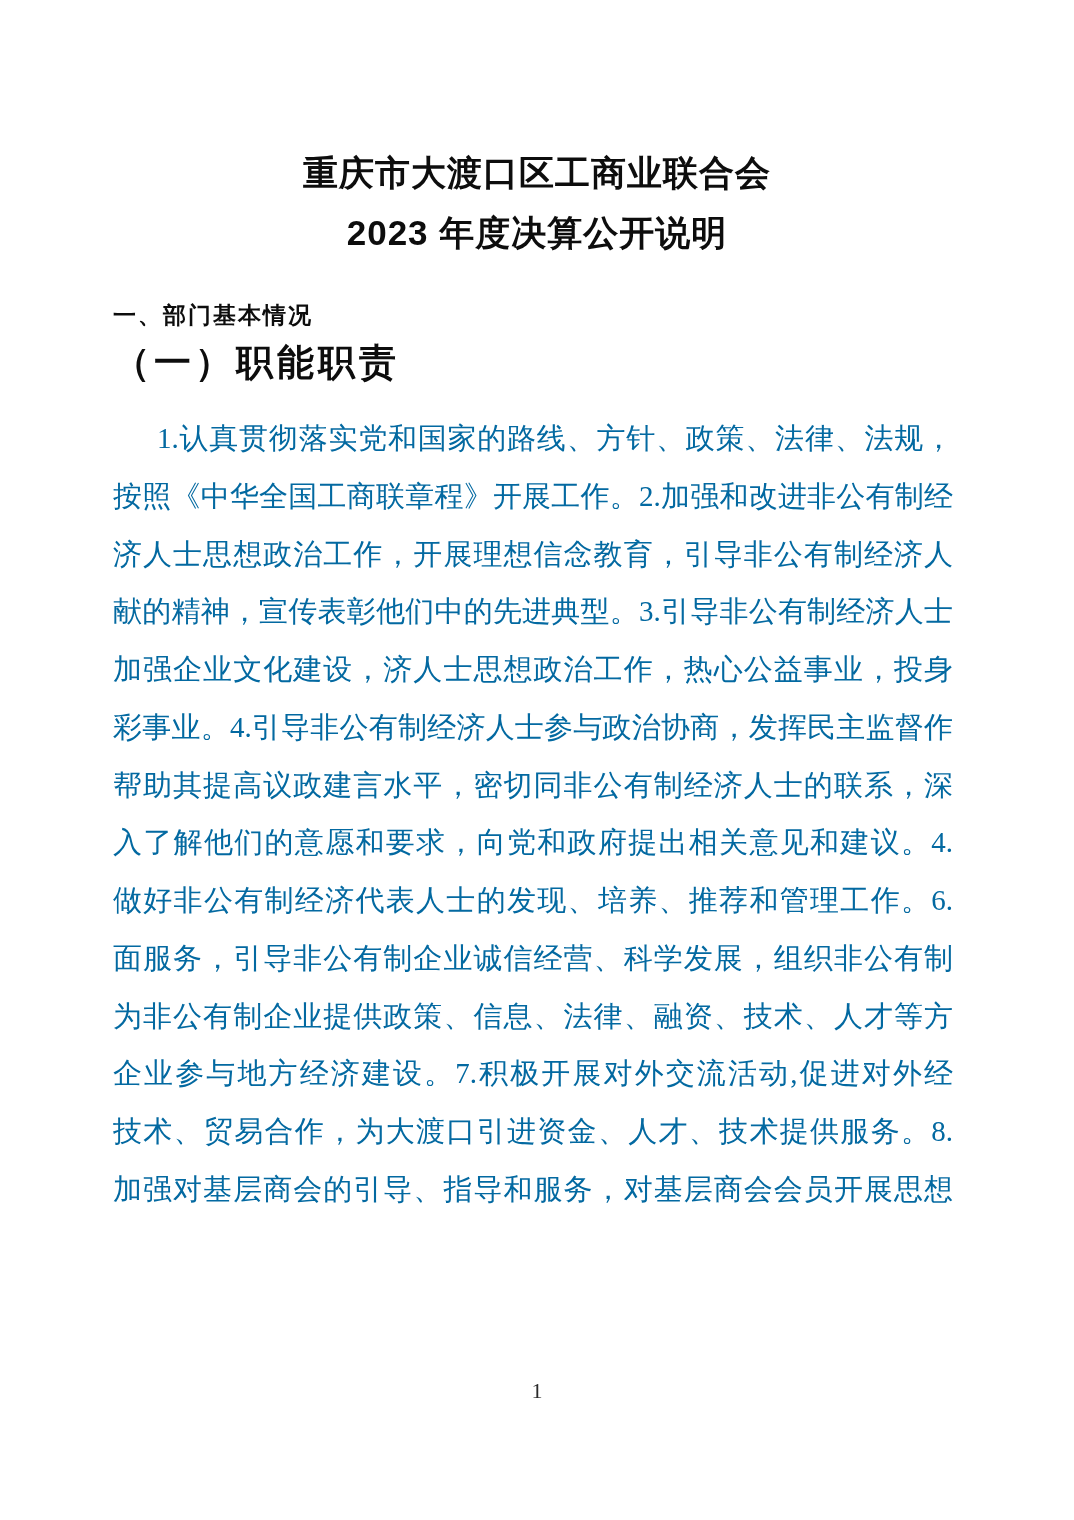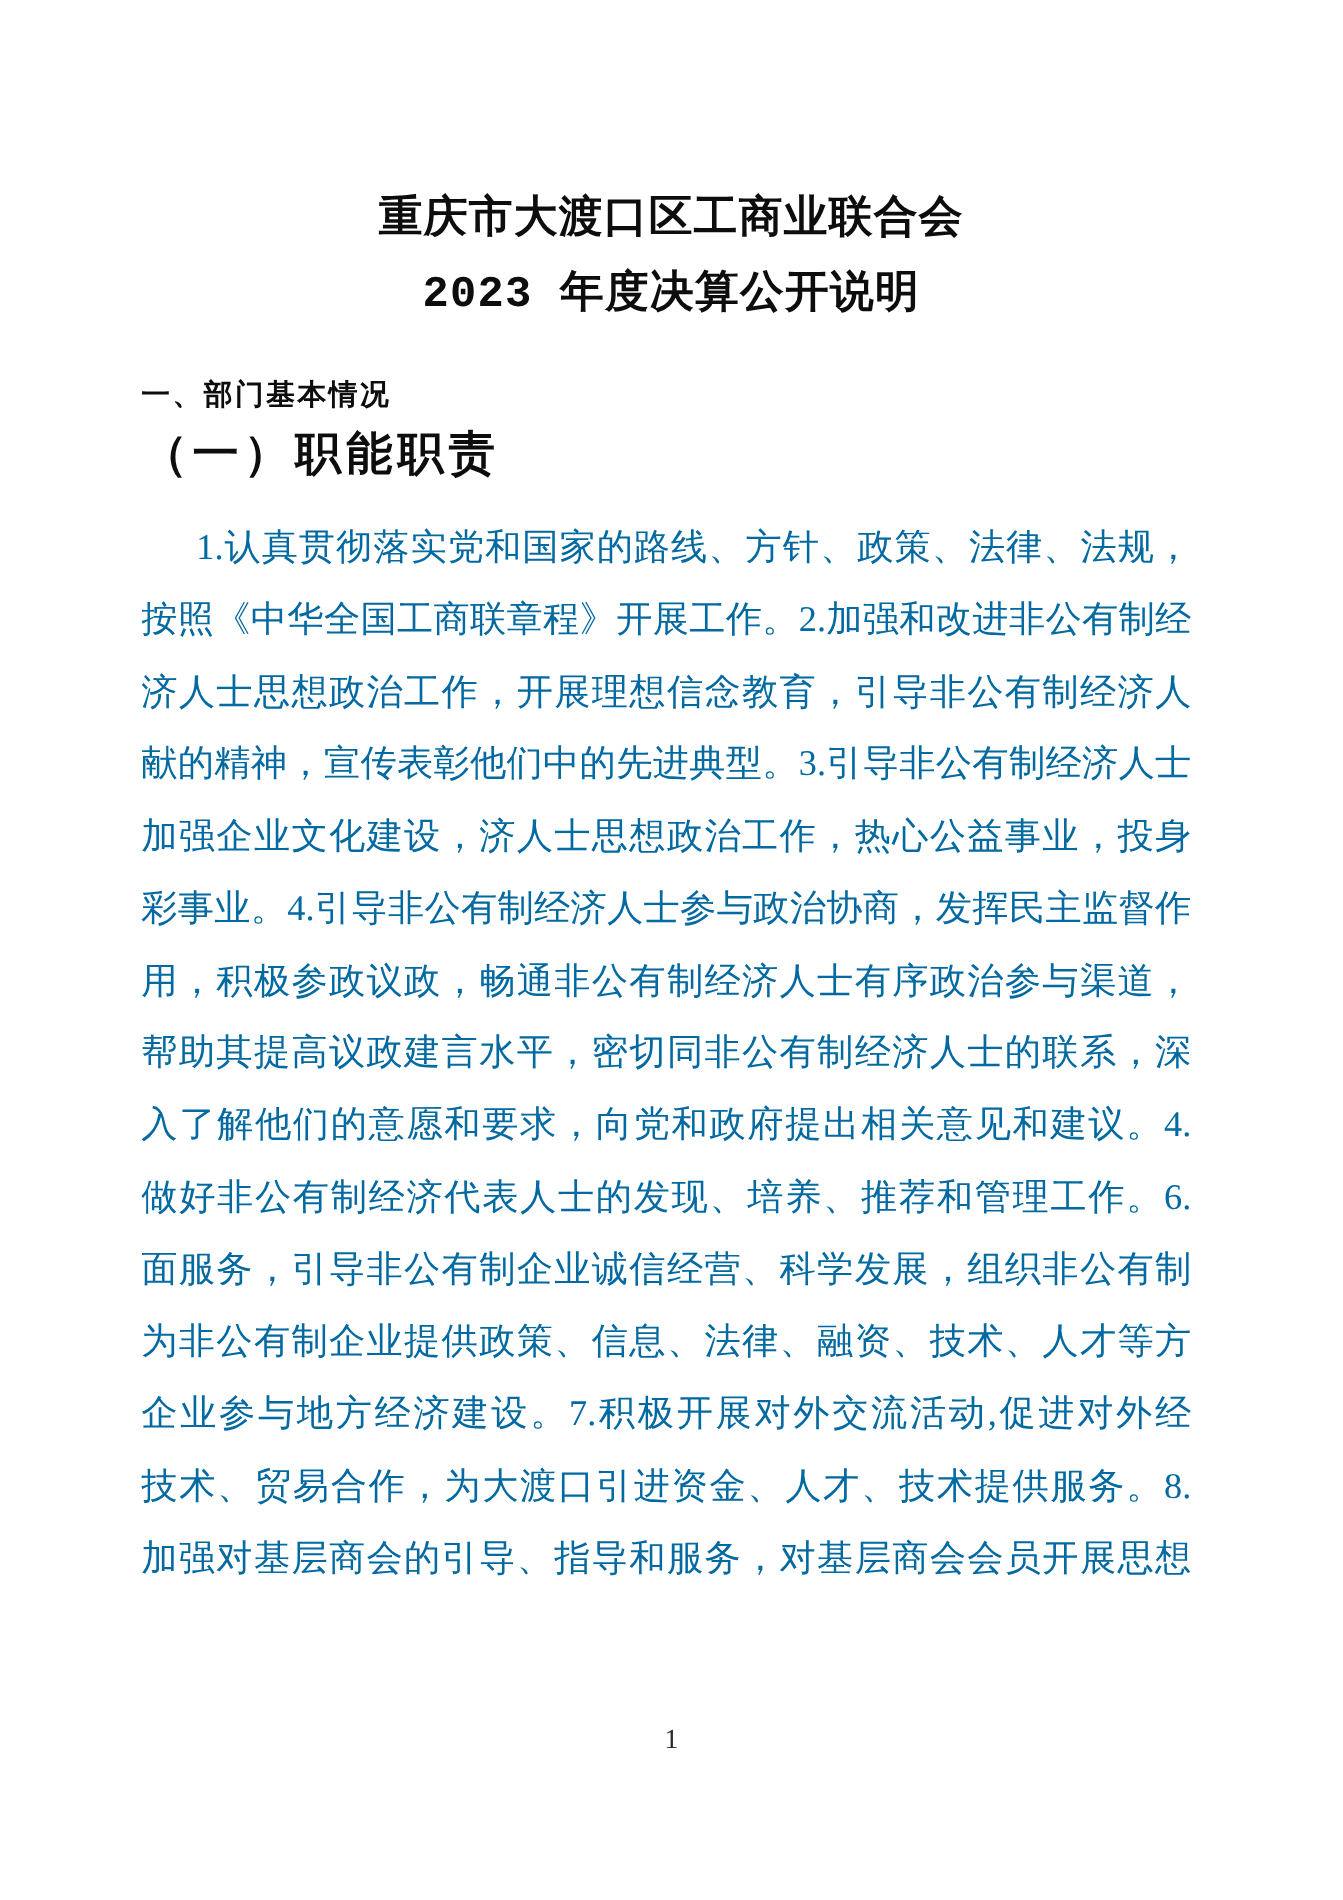--- a/index.html
+++ b/index.html
@@ -16,21 +16,21 @@
   }
   .doc-title {
     position: absolute;
     left: 0;
     width: 100%;
     text-align: center;
     font-size: 35px;
     font-weight: bold;
     color: #0d0d0d;
     letter-spacing: 1px;
-    font-family: Liberation Mono, monospace;
+    font-family: Liberation Sans, sans-serif;
   }
   .doc-title.line1 { top: 150px; }
   .doc-title.line2 { top: 210px; }
   .section-heading {
     position: absolute;
     left: 113px;
     top: 300px;
     font-size: 23px;
     font-weight: bold;
     color: #0d0d0d;
@@ -88,21 +88,20 @@
 
   <div class="subsection-heading">（一）职能职责</div>
 
   <div class="body-block">
     <div class="body-line indent">1.认真贯彻落实党和国家的路线、方针、政策、法律、法规，</div>
     <div class="body-line">按照《中华全国工商联章程》开展工作。2.加强和改进非公有制经</div>
     <div class="body-line">济人士思想政治工作，开展理想信念教育，引导非公有制经济人</div>
     <div class="body-line">献的精神，宣传表彰他们中的先进典型。3.引导非公有制经济人士</div>
     <div class="body-line">加强企业文化建设，济人士思想政治工作，热心公益事业，投身光</div>
     <div class="body-line">彩事业。4.引导非公有制经济人士参与政治协商，发挥民主监督作</div>
-    <div class="body-line">用，积极参政议政，畅通非公有制经济人士有序政治参与渠道，</div>
     <div class="body-line">帮助其提高议政建言水平，密切同非公有制经济人士的联系，深</div>
     <div class="body-line">入了解他们的意愿和要求，向党和政府提出相关意见和建议。4.</div>
     <div class="body-line">做好非公有制经济代表人士的发现、培养、推荐和管理工作。6.</div>
     <div class="body-line">面服务，引导非公有制企业诚信经营、科学发展，组织非公有制</div>
     <div class="body-line">为非公有制企业提供政策、信息、法律、融资、技术、人才等方</div>
     <div class="body-line">企业参与地方经济建设。7.积极开展对外交流活动,促进对外经济、</div>
     <div class="body-line">技术、贸易合作，为大渡口引进资金、人才、技术提供服务。8.</div>
     <div class="body-line">加强对基层商会的引导、指导和服务，对基层商会会员开展思想</div>
   </div>
 

